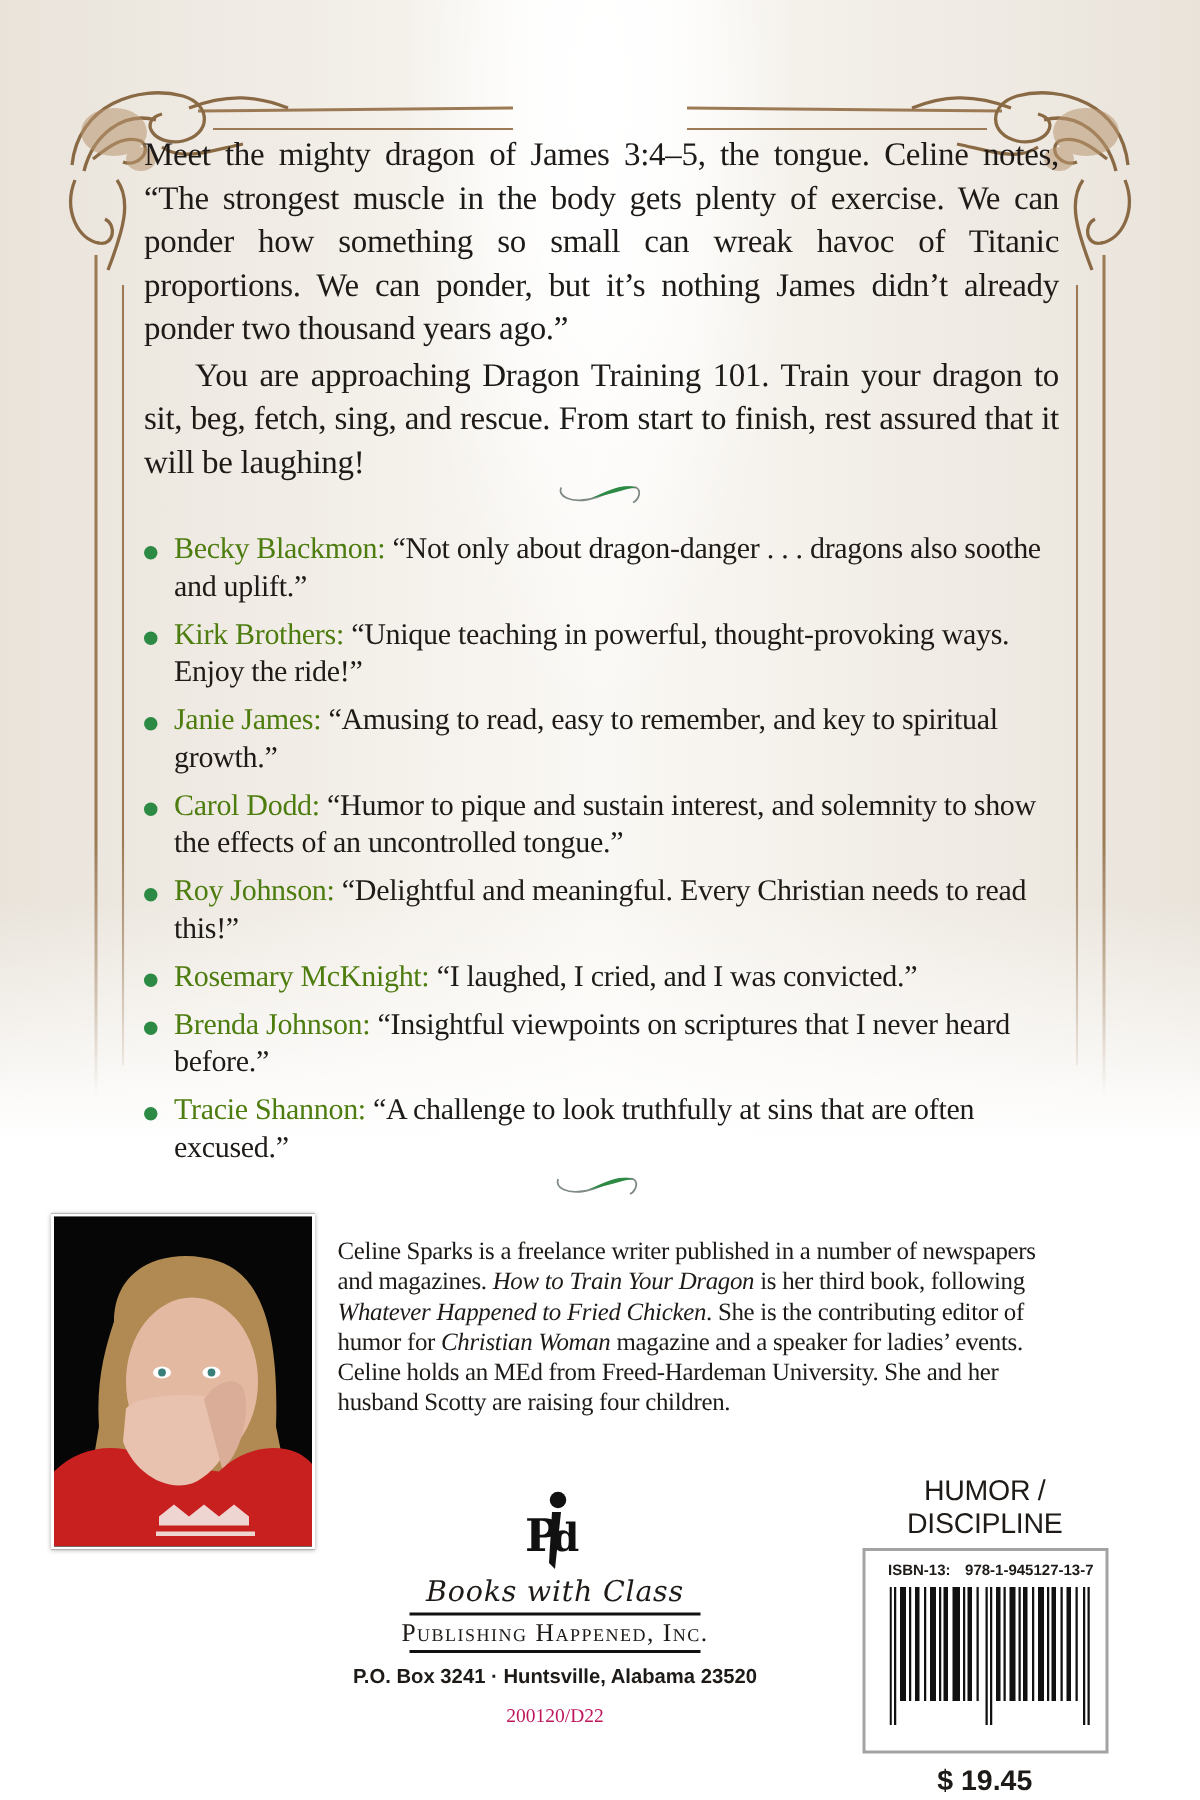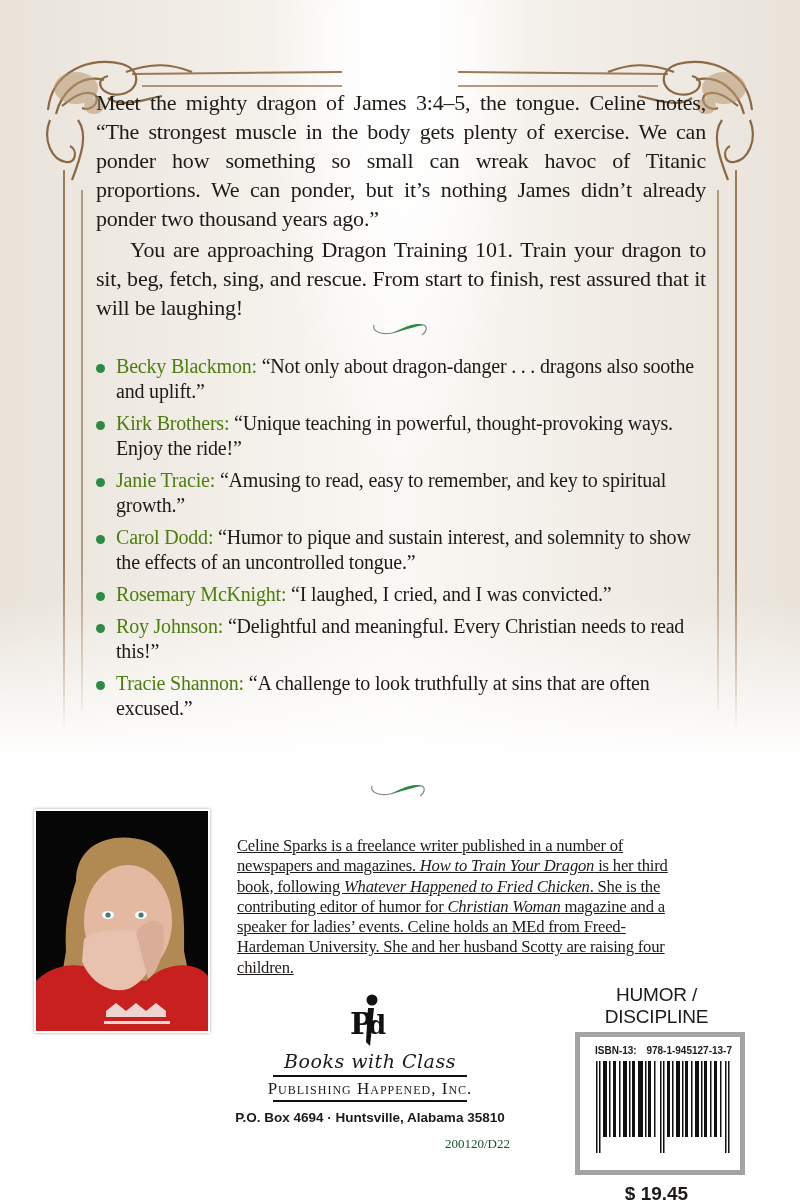--- a/index.html
+++ b/index.html
@@ -49,51 +49,51 @@
     border: 2px solid #ffffff; box-shadow: 0 0 3px rgba(0,0,0,0.35);
     background: #050505; overflow: hidden;
   }
   .photo svg { width: 100%; height: 100%; display: block; }
 
   .bio {
     position: absolute; left: 225px; top: 824px; width: 470px;
     font-family: "Liberation Serif", serif;
     font-size: 16.6px; line-height: 20.3px; letter-spacing: -0.2px;
   }
-  .bio p { margin: 12px; text-decoration: underline; }
+  .bio p { margin: 0; }
   .bio em { font-style: italic; }
 
   .publisher {
     position: absolute; left: 230px; top: 994px; width: 280px; text-align: center;
   }
   .pd-logo { width: 48px; height: 56px; margin: 0 auto; display: block; }
   .tagline {
     font-family: "DejaVu Serif", serif; font-style: italic;
     font-size: 19px; margin-top: 0px; letter-spacing: 0.5px;
   }
   .rule { border-top: 2px solid #111; width: 194px; margin: 3px auto 0; }
   .pub-name {
     font-family: "Liberation Serif", serif; font-variant: small-caps;
     font-size: 17px; letter-spacing: 1px; margin: 2px 0 1px;
   }
   .contact {
     font-family: "Liberation Sans", sans-serif; font-weight: bold;
     font-size: 13.5px; line-height: 19px; white-space: nowrap;
   }
   .code {
-    font-family: "Liberation Serif", serif; font-size: 13px; margin-top: 9px; color: #14532d; text-align: right;
+    font-family: "Liberation Serif", serif; font-size: 13px; margin-top: 9px; color: #be185d;
   }
 
   .barcode-area { position: absolute; left: 565px; top: 984px; width: 175px; }
   .category {
     font-family: "Liberation Sans", sans-serif; font-size: 19px; text-align: center;
     letter-spacing: -0.2px; margin-left: 8px;
   }
   .barcode-box {
-    margin-top: 4px; margin-left: 10px; width: 160px; height: 133px; border: 5px solid #a3a3a3;
+    margin-top: 4px; margin-left: 10px; width: 160px; height: 133px; border: 2px solid #a3a3a3;
     background: #fff; position: relative;
   }
   .isbn-line {
     position: absolute; top: 8px; left: 15px; right: 8px;
     font-family: "Liberation Sans", sans-serif; font-weight: bold; font-size: 10px;
     display: flex; justify-content: space-between;
   }
   .bars { position: absolute; left: 16px; top: 24px; width: 135px; height: 92px; }
   .bars svg { width: 100%; height: 100%; display: block; }
   .digits {
@@ -165,24 +165,25 @@
 <div class="swash" style="left:370px; top:319px;">
   <svg viewBox="0 0 60 20">
     <path d="M4 6 C 2 12, 10 16, 22 14 C 34 12, 42 4, 54 6 C 58 8, 56 14, 52 16" fill="none" stroke="#7f8a85" stroke-width="1.2"></path>
     <path d="M24 13 C 36 8, 44 3, 54 6 C 46 7, 36 11, 24 13 Z" fill="#2c8a45"></path>
   </svg>
 </div>
 
 <ul class="endorsements">
   <li><span class="bullet"></span><span class="name">Becky Blackmon:</span> <span>“Not only about dragon-danger . . . dragons also soothe and uplift.”</span></li>
   <li><span class="bullet"></span><span class="name">Kirk Brothers:</span> <span>“Unique teaching in powerful, thought-provoking ways. Enjoy the ride!”</span></li>
-  <li><span class="bullet"></span><span class="name">Janie Tracie:</span> <span>“Amusing to read, easy to remember, and key to spiritual growth.”</span></li>
+  <li><span class="bullet"></span><span class="name">Janie James:</span> <span>“Amusing to read, easy to remember, and key to spiritual growth.”</span></li>
   <li><span class="bullet"></span><span class="name">Carol Dodd:</span> <span>“Humor to pique and sustain interest, and solemnity to show the effects of an uncontrolled tongue.”</span></li>
+  <li><span class="bullet"></span><span class="name">Roy Johnson:</span> <span>“Delightful and meaningful. Every Christian needs to read this!”</span></li>
   <li><span class="bullet"></span><span class="name">Rosemary McKnight:</span> <span>“I laughed, I cried, and I was convicted.”</span></li>
-  <li><span class="bullet"></span><span class="name">Roy Johnson:</span> <span>“Delightful and meaningful. Every Christian needs to read this!”</span></li>
+  <li><span class="bullet"></span><span class="name">Brenda Johnson:</span> <span>“Insightful viewpoints on scriptures that I never heard before.”</span></li>
   <li><span class="bullet"></span><span class="name">Tracie Shannon:</span> <span>“A challenge to look truthfully at sins that are often excused.”</span></li>
 </ul>
 
 <div class="swash" style="left:368px; top:780px;">
   <svg viewBox="0 0 60 20">
     <path d="M4 6 C 2 12, 10 16, 22 14 C 34 12, 42 4, 54 6 C 58 8, 56 14, 52 16" fill="none" stroke="#7f8a85" stroke-width="1.2"></path>
     <path d="M24 13 C 36 8, 44 3, 54 6 C 46 7, 36 11, 24 13 Z" fill="#2c8a45"></path>
   </svg>
 </div>
 
@@ -219,21 +220,21 @@
   <svg class="pd-logo" viewBox="0 0 48 56">
     <circle cx="26" cy="6" r="5.5" fill="#111"></circle>
     <text x="4" y="40" font-family="DejaVu Serif, serif" font-weight="bold" font-size="30" fill="#111">P</text>
     <text x="22" y="40" font-family="DejaVu Serif, serif" font-weight="bold" font-size="26" fill="#111">d</text>
     <path d="M22 14 L 28 14 L 24 52 L 20 48 Z" fill="#111"></path>
   </svg>
   <div class="tagline">Books with Class</div>
   <div class="rule"></div>
   <div class="pub-name">Publishing Happened, Inc.</div>
   <div class="rule" style="margin-top:0;"></div>
-  <div class="contact" style="margin-top:6px;">P.O. Box 4694 · Huntsville, Alabama 35810</div>
+  <div class="contact" style="margin-top:6px;">P.O. Box 3241 · Huntsville, Alabama 23520</div>
   <div class="code">200120/D22</div>
 </div>
 
 <div class="barcode-area">
   <div class="category">HUMOR / DISCIPLINE</div>
   <div class="barcode-box">
     <div class="isbn-line">
       <span>ISBN-13:</span>
       <span>978-1-945127-13-7</span>
     </div>

